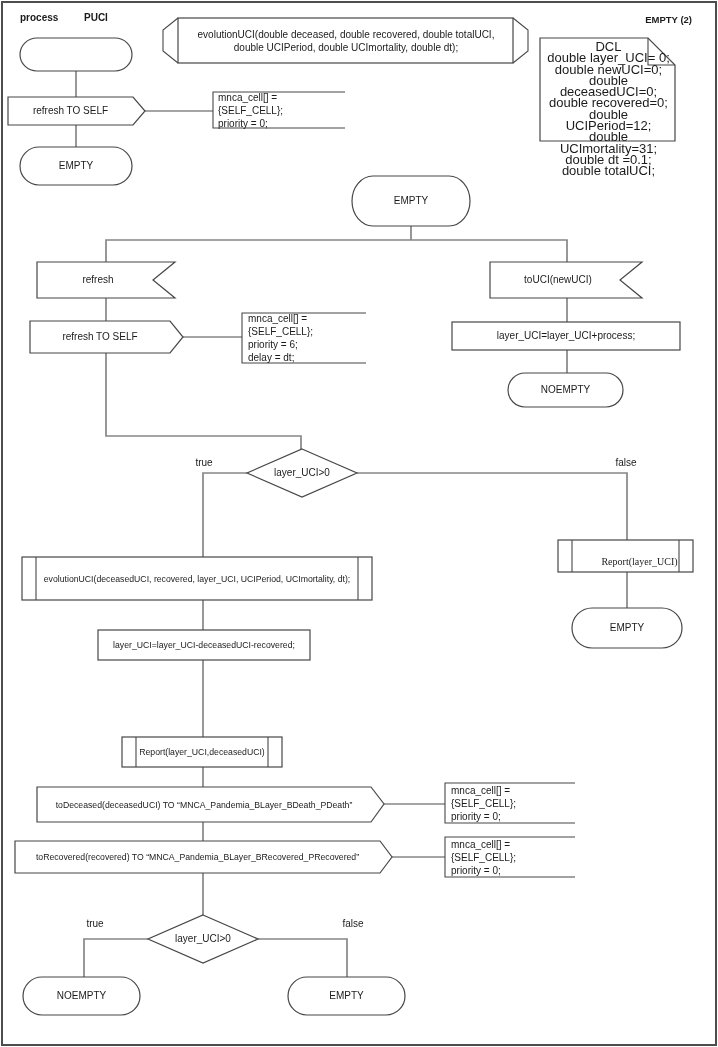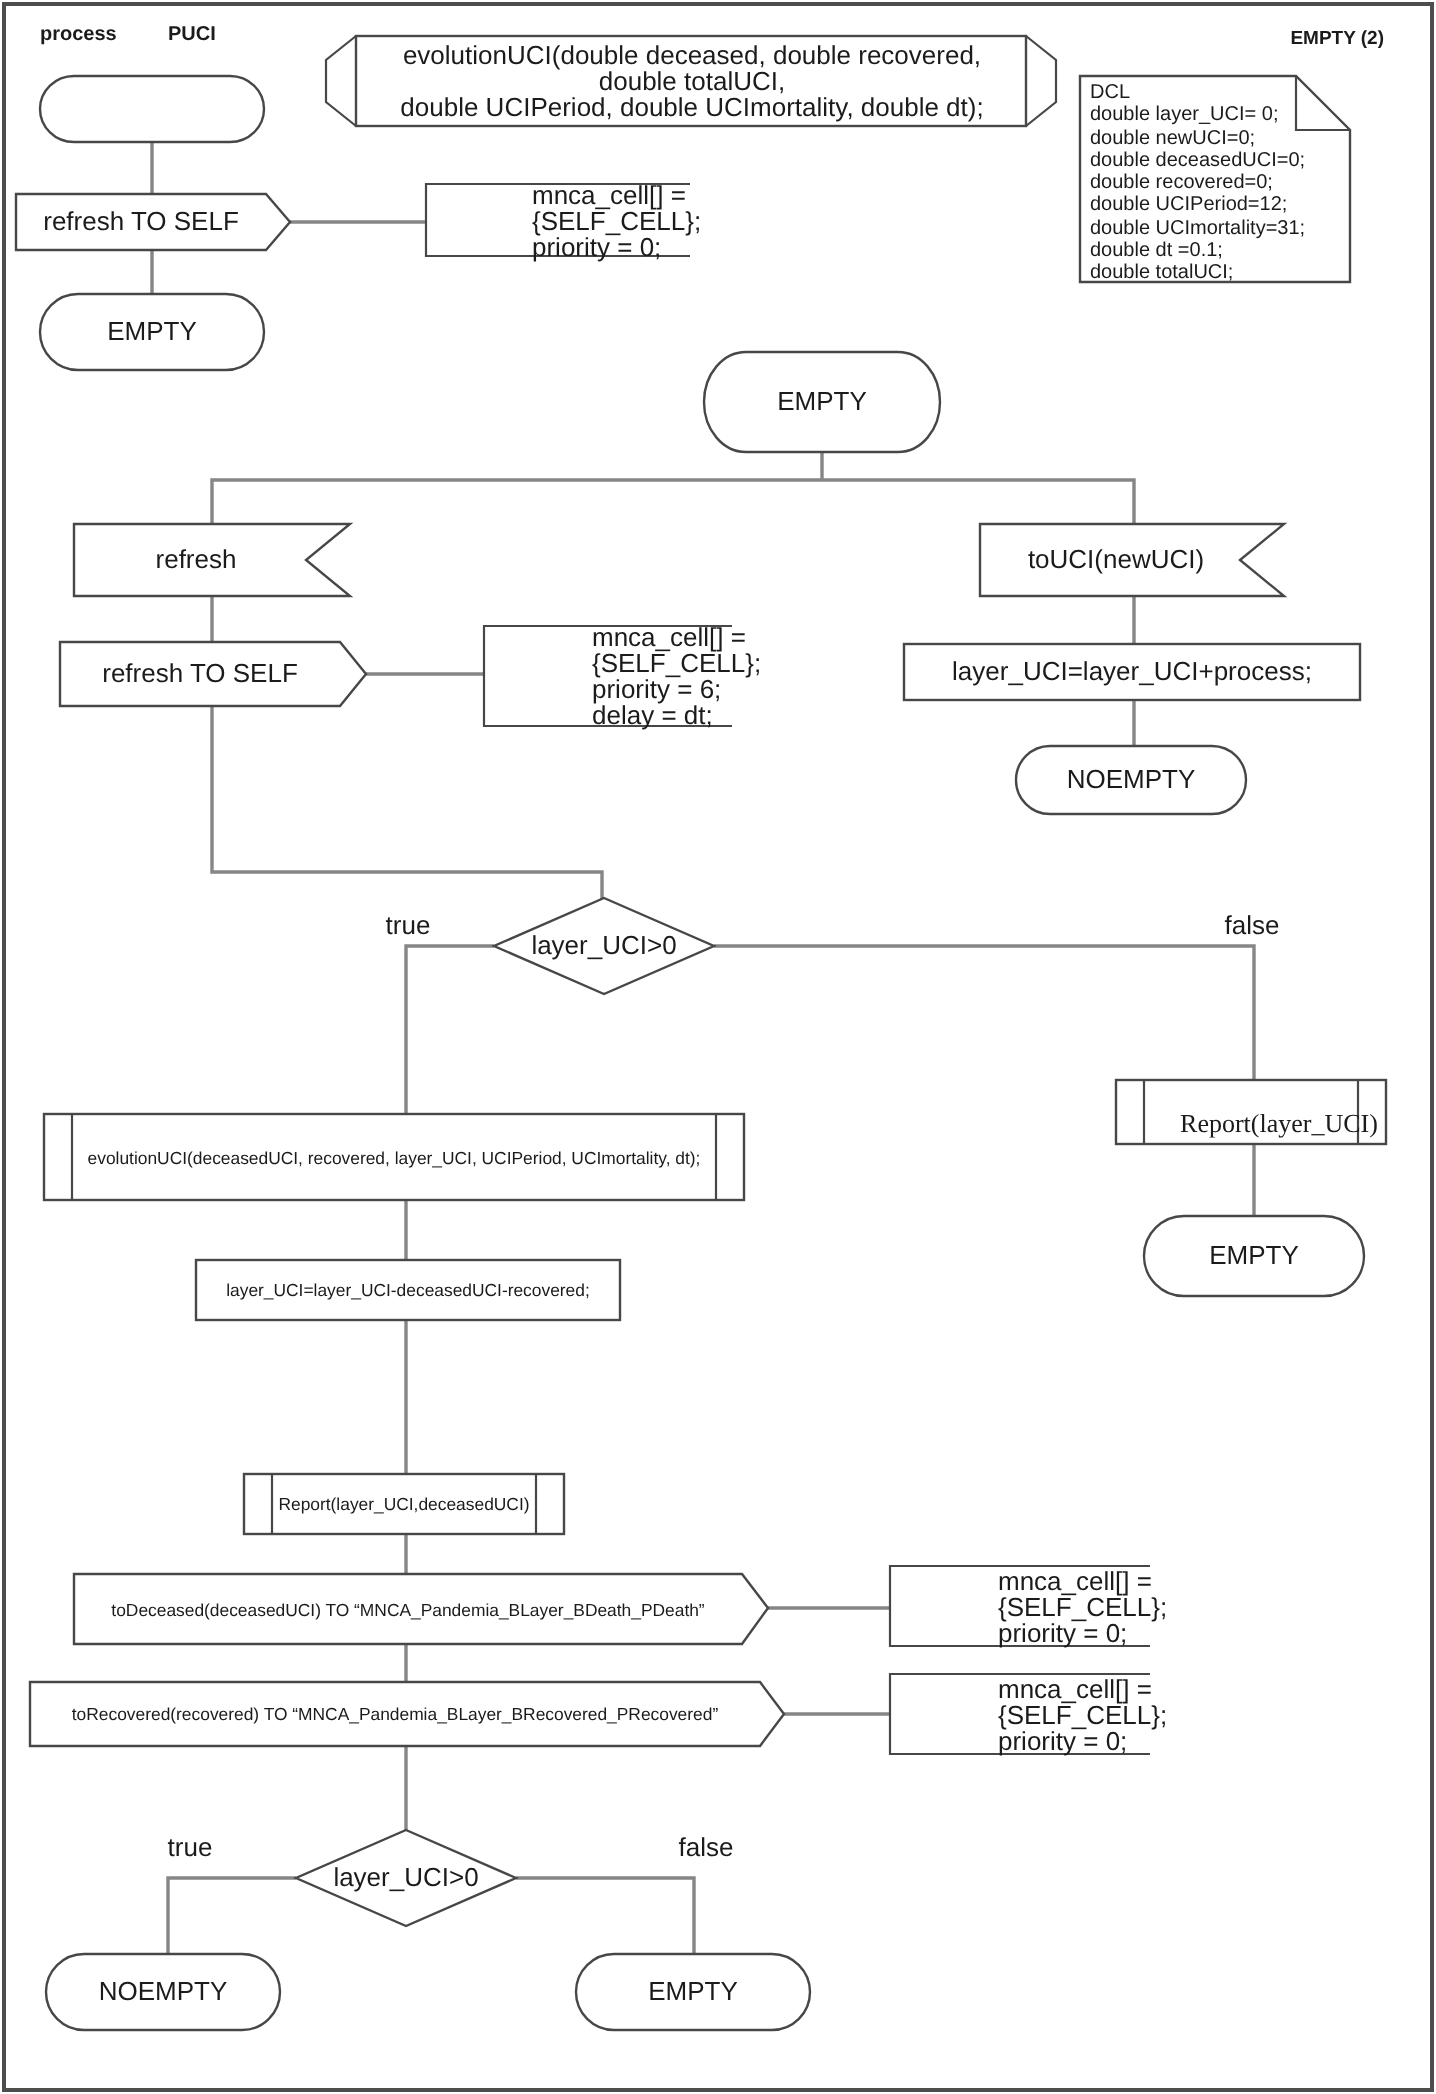--- a/index.html
+++ b/index.html
@@ -8,31 +8,31 @@
     font-family:"Liberation Sans", sans-serif; overflow:hidden;
   }
   .frame { position:absolute; inset:1px; border:2px solid #4d4d4d; pointer-events:none; }
   svg.canvas { position:absolute; left:0; top:0; }
   svg .shape { fill:#ffffff; stroke:#474747; stroke-width:1.2; }
   svg .open  { fill:none; stroke:#474747; stroke-width:1.1; }
   svg .inner { fill:none; stroke:#474747; stroke-width:1.1; }
   svg .conn  { fill:none; stroke:#868686; stroke-width:1.7; }
   .lbl {
     position:absolute; display:flex; align-items:center; justify-content:center;
-    text-align:center; font-size:13px; line-height:12px; color:#1b1b1b;
+    text-align:center; font-size:10px; line-height:12px; color:#1b1b1b;
     white-space:pre-line;
   }
   .lbl.bold  { font-weight:bold; font-size:10px; }
   .lbl.left  { justify-content:flex-start; text-align:left; }
   .lbl.right { justify-content:flex-end; text-align:right; }
   .lbl.top   { align-items:flex-start; }
   .lbl.small { font-size:8.7px; }
   .lbl.nowrap{ white-space:nowrap; }
-  .lbl.dcl   { font-size:10px; line-height:11.3px; }
-  .lbl.cmt   { line-height:13px;margin-left:48px; }
+  .lbl.dcl   { font-size:13px; line-height:11.3px;text-align:center; }
+  .lbl.cmt   { line-height:13px; }
 </style>
 </head>
 <body>
 
 <div class="page">
   <div class="frame"></div>
 
   <svg class="canvas" width="718" height="1047" viewBox="0 0 718 1047">
 
     <g>

